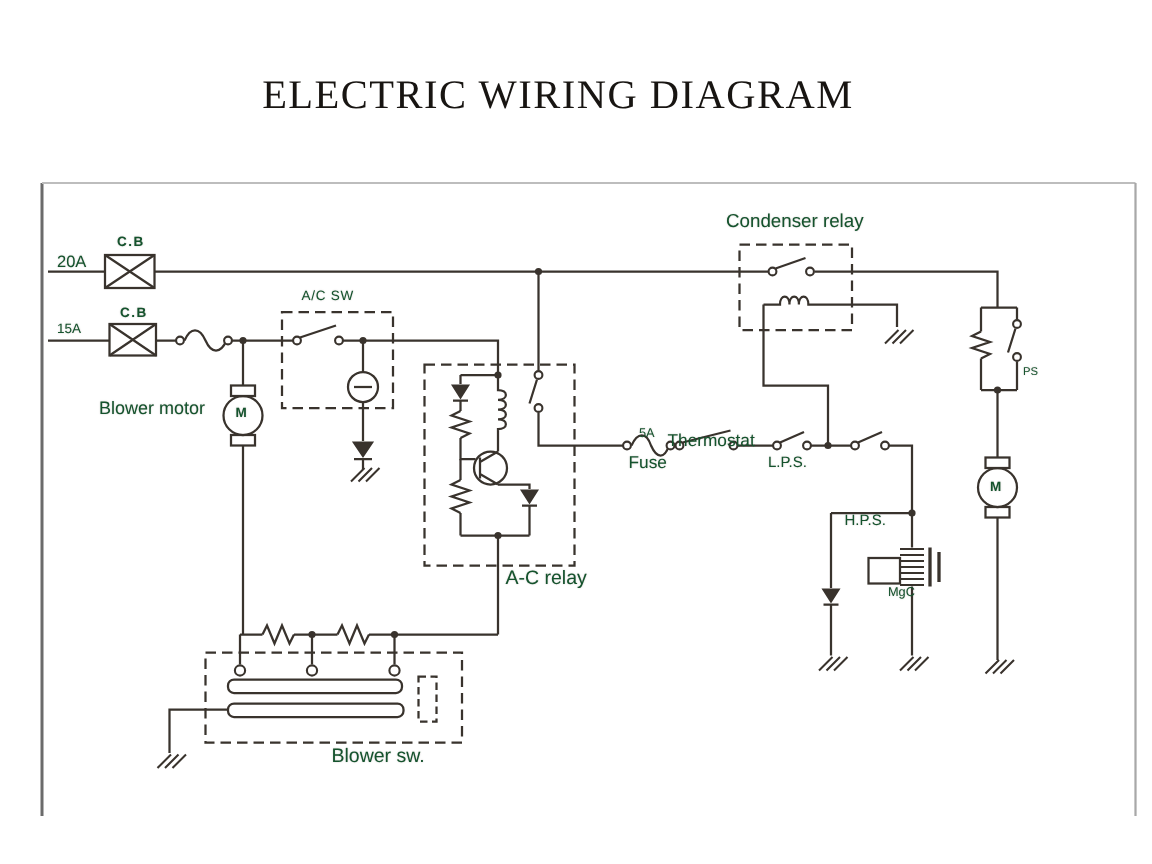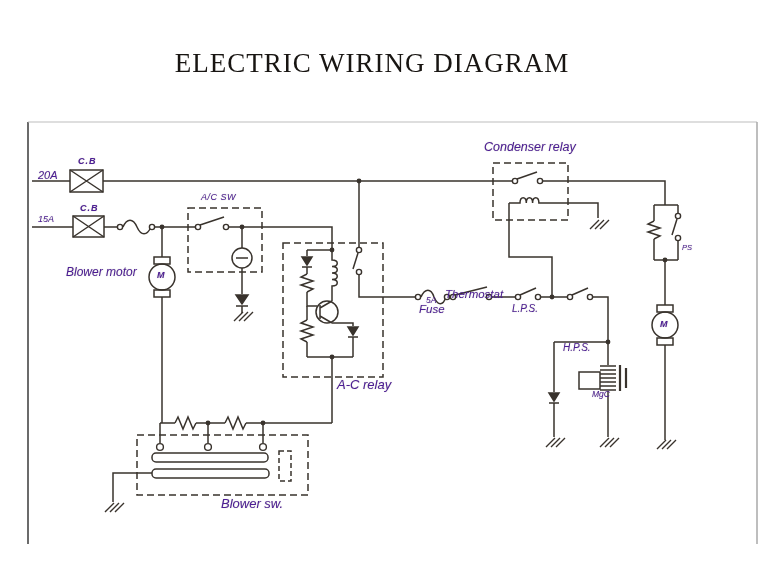--- a/index.html
+++ b/index.html
@@ -2,33 +2,33 @@
 <html><head>
 <meta charset="utf-8">
 <style>
   html,body{margin:0;padding:0;background:#ffffff;}
   #stage{position:relative;width:768px;height:544px;background:#ffffff;overflow:hidden;
          font-family:"Liberation Sans",sans-serif;}
   #title{position:absolute;left:0;top:48px;width:744px;text-align:center;
          font-family:"Liberation Serif",serif;font-size:27px;letter-spacing:1px;
          color:#181512;white-space:nowrap;}
   svg{position:absolute;left:0;top:0;}
-  .lbl{position:absolute;color:#4c1d95;white-space:nowrap;line-height:1.15;
-       text-shadow:0 0 1px rgba(70,60,50,.35);font-style:italic;}
+  .lbl{position:absolute;color:#14532d;white-space:nowrap;line-height:1.15;
+       text-shadow:0 0 1px rgba(70,60,50,.35);}
   .pre{white-space:pre-line;}
   #lbl-cb1{left:78px;top:156px;font-size:9px;font-weight:bold;letter-spacing:1px;}
   #lbl-cb1-amp{left:38px;top:169px;font-size:11px;}
   #lbl-cb2{left:80px;top:203px;font-size:9px;font-weight:bold;letter-spacing:1px;}
   #lbl-cb2-amp{left:38px;top:214px;font-size:9px;text-align:center;}
   #lbl-blower-motor{left:66px;top:266px;font-size:12px;}
   #lbl-m-blower{left:157px;top:270px;font-size:9px;font-weight:bold;}
   #lbl-ac-sw{left:201px;top:192px;font-size:9px;letter-spacing:.5px;}
   #lbl-ac-relay{left:337px;top:378px;font-size:13px;}
   #lbl-condenser-relay{left:484px;top:140px;font-size:12.5px;}
-  #lbl-fuse-amp{left:426px;top:296px;font-size:8.5px;}
+  #lbl-fuse-amp{left:426px;top:284px;font-size:8.5px;}
   #lbl-fuse{left:419px;top:303px;font-size:11.5px;}
   #lbl-thermostat{left:445px;top:288px;font-size:11.5px;}
   #lbl-lps{left:512px;top:303px;font-size:10px;}
   #lbl-hps{left:563px;top:298px;font-size:10px;margin-top:44px;}
   #lbl-ps{left:682px;top:244px;font-size:7.5px;text-align:right;}
   #lbl-condenser-motor{left:670px;top:263px;font-size:12px;line-height:1.7;}
   #lbl-m-cond{left:660px;top:319px;font-size:9px;font-weight:bold;}
   #lbl-mgc{left:592px;top:390px;font-size:8.5px;}
   #lbl-blower-sw{left:197px;top:497px;font-size:13px;margin-left:24px;}
 </style>

